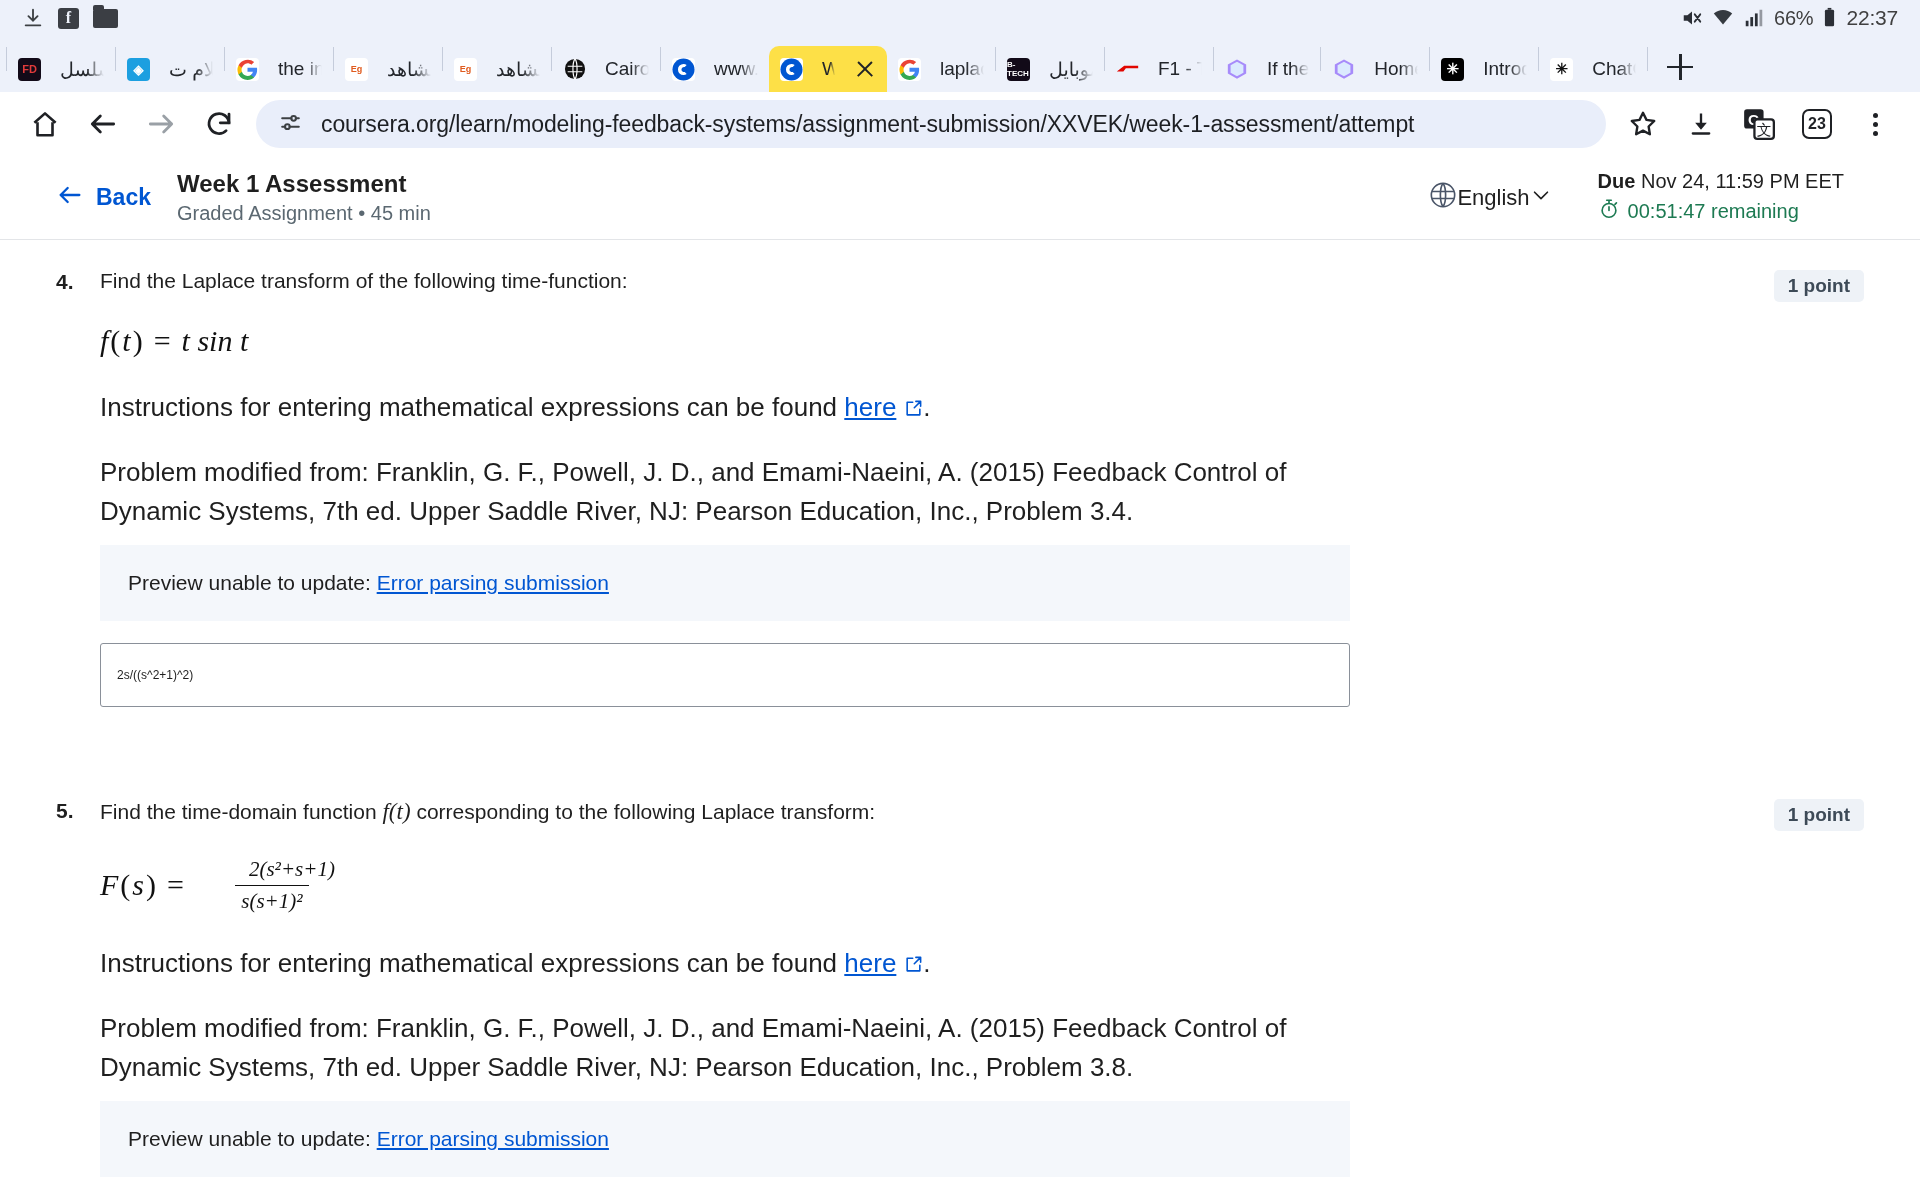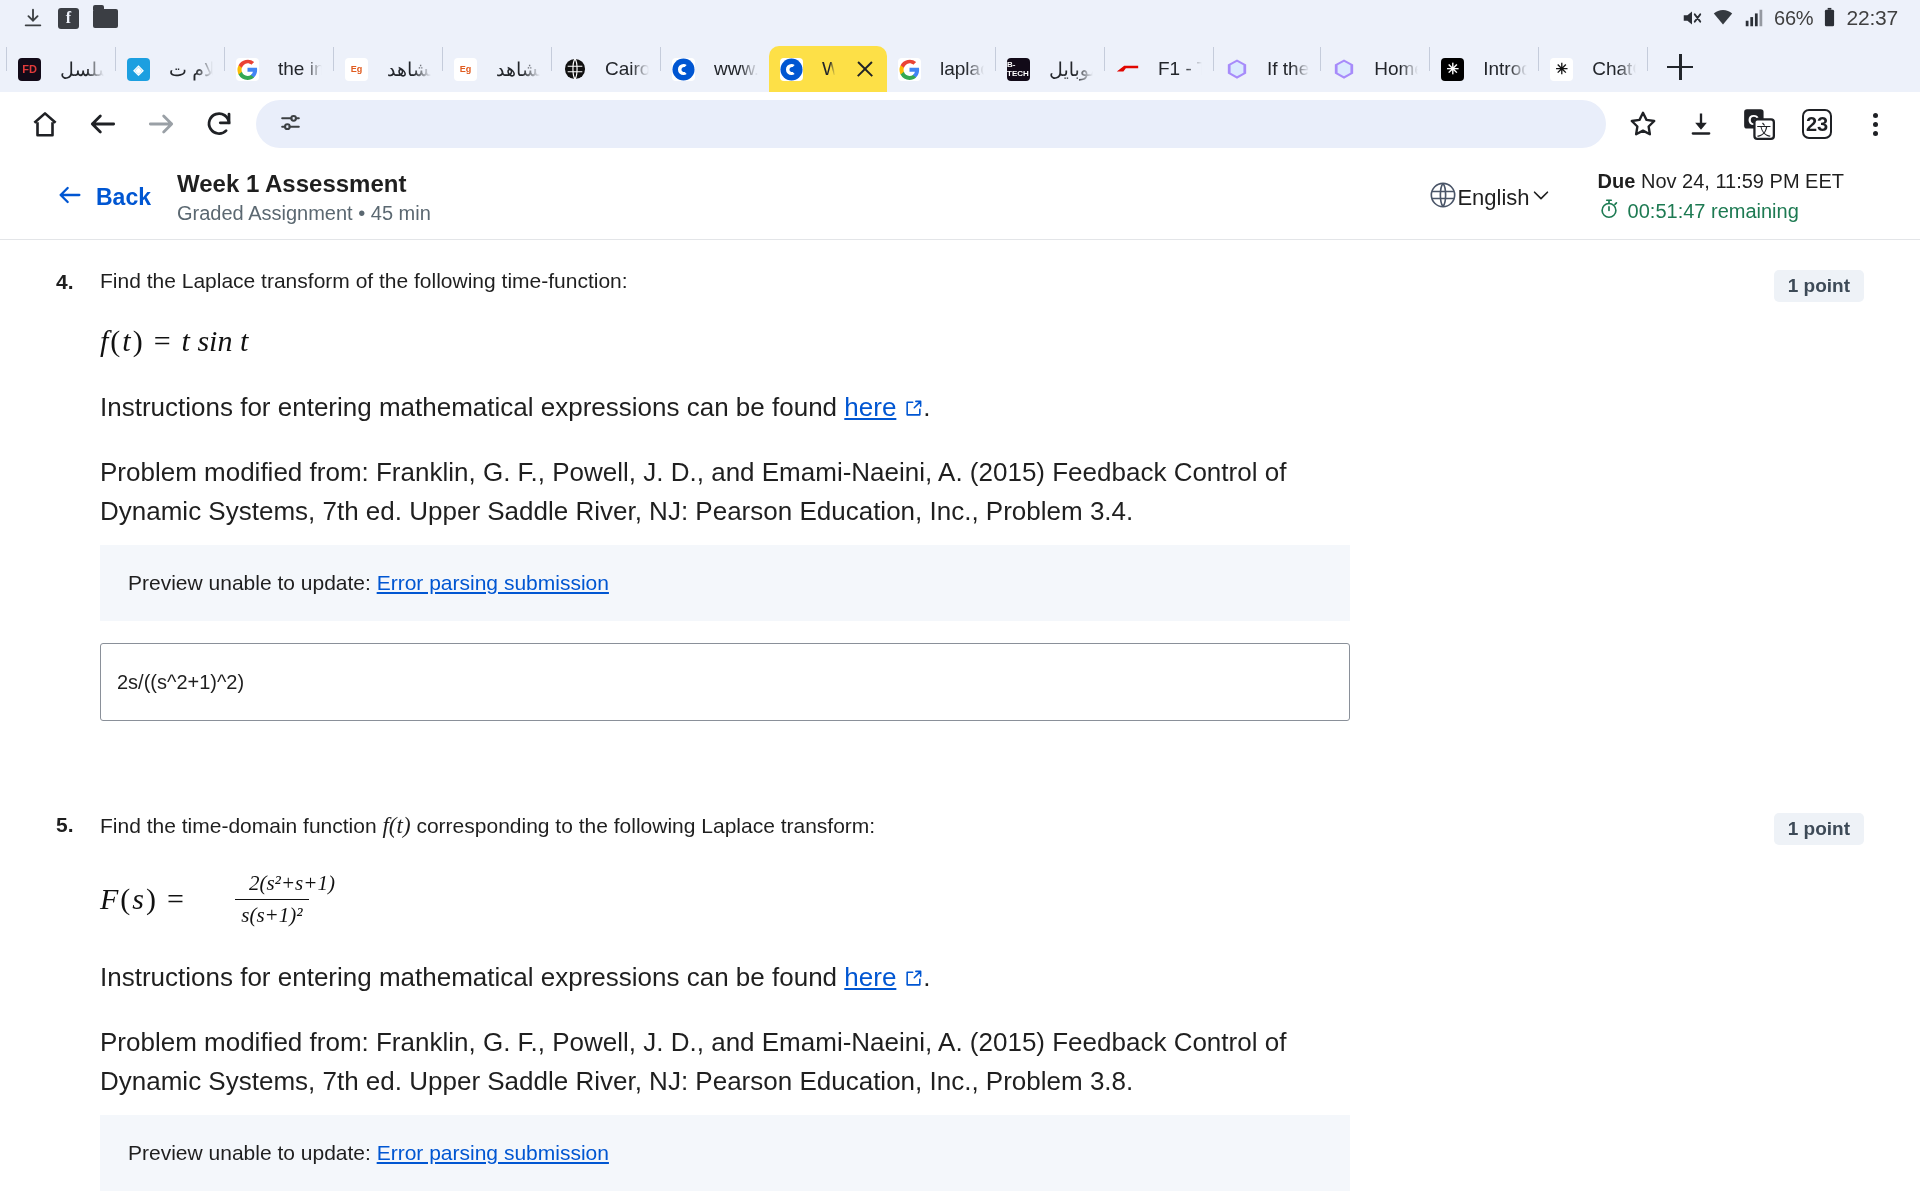--- a/index.html
+++ b/index.html
@@ -135,21 +135,21 @@
     margin: 0 8px;
     overflow: hidden;
   }
   .omnibox .url {
     font-size: 23px; color: #1d1f23; white-space: nowrap; letter-spacing: -0.1px;
   }
   .tb-right { display: flex; align-items: center; flex: 0 0 auto; }
   .ext-badge {
     width: 30px; height: 30px; border: 2.6px solid #1f2125; border-radius: 7px;
     display:flex; align-items:center; justify-content:center;
-    font-size: 20px; font-weight: 600; color:#1f2125;
+    font-size: 16px; font-weight: 600; color:#1f2125;
   }
   .kebab { display:flex; flex-direction:column; gap:4px; align-items:center; }
   .kebab i { width: 5px; height: 5px; background:#1f2125; border-radius:50%; display:block; }
 
   
   .assess-header {
     height: 84px;
     border-bottom: 1px solid #e3e5e8;
     display: flex; align-items: center;
     padding: 0 76px 0 56px;
@@ -215,26 +215,26 @@
   .ext-link-icon { display:inline-block; vertical-align: -2px; margin-left: 8px; }
   .preview-box {
     background: #f4f7fb;
     padding: 26px 28px;
     margin-top: 14px;
     font-size: 21px; color:#1f1f1f;
   }
   .answer-input {
     margin-top: 22px;
     width: 1250px;
-    height: 78px;
+    height: 64px;
     border: 1px solid #8a9099;
     border-radius: 3px;
     display: flex; align-items: center;
     padding: 0 16px;
-    font-size: 20px; color: #1f1f1f;
+    font-size: 12px; color: #1f1f1f;
     background: #fff;
   }
   .q-gap { height: 62px; }
 </style>
 </head>
 <body>
 
 <div class="status-bar">
   <div class="status-left">
     <span class="sb-icon">
@@ -438,20 +438,21 @@
   </div>
 
   <div class="omnibox">
     <span>
       <svg viewBox="0 0 24 24" width="25" height="25" fill="none" stroke="#3c4043" stroke-width="1.9" stroke-linecap="round">
         <path d="M4 8h9M17 8h3M4 16h3M11 16h9"></path>
           <circle cx="15" cy="8" r="2.3"></circle>
           <circle cx="9" cy="16" r="2.3"></circle>
       </svg>
     </span>
+    <span class="url" title="Search or type URL">coursera.org/learn/modeling-feedback-systems/assignment-submission/XXVEK/week-1-assessment/attempt</span>
   </div>
 
   <div class="tb-right">
     <div class="tb-btn">
       <svg viewBox="0 0 24 24" width="30" height="30" fill="none" stroke="#1f2125" stroke-width="1.9" stroke-linejoin="round">
         <path d="M12 3l2.8 5.7 6.2.9-4.5 4.4 1 6.2-5.5-2.9-5.5 2.9 1-6.2L3 9.6l6.2-.9z"></path>
       </svg>
     </div>
     <div class="tb-btn">
       <svg viewBox="0 0 24 24" width="28" height="28" fill="#1f2125">

